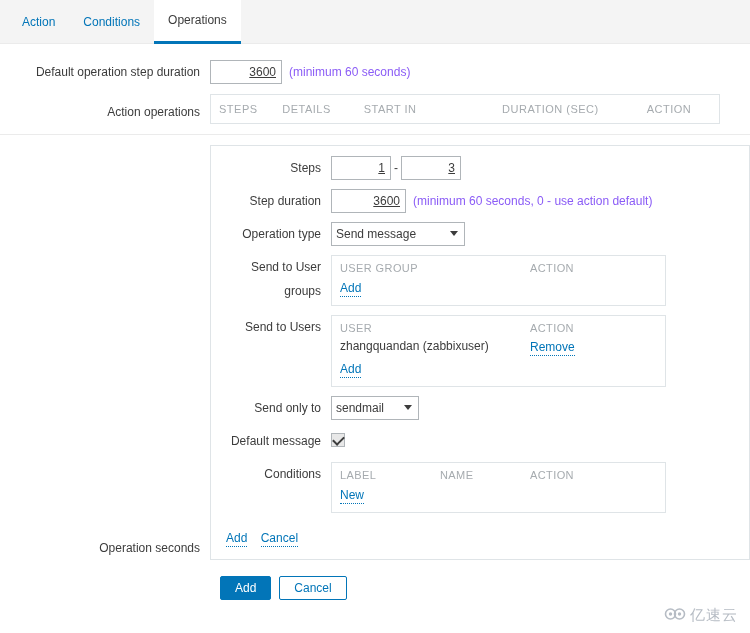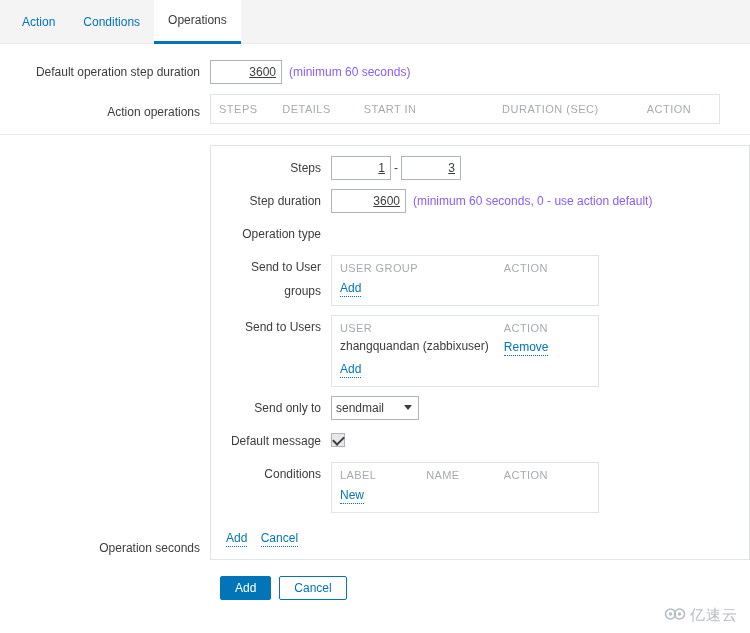--- a/index.html
+++ b/index.html
@@ -220,21 +220,21 @@
   .lnk {
     color: #0275b8;
     font-size: 12px;
     text-decoration: none;
     border-bottom: 1px dotted #0275b8;
     cursor: pointer;
     line-height: 16px;
     display: inline-block;
   }
 
-  .grpbox { width: 268px; }
+  .grpbox { width: 335px; }
   .g-col1 { width: 190px; }
   .g-col2 { width: 100px; }
 
   .chk {
     width: 14px; height: 14px;
     border: 1px solid #b0b5b9;
     background: #e8e8e8;
     box-sizing: border-box;
     display: inline-flex;
     align-items: center;
@@ -358,20 +358,28 @@
         <div class="inner-row">
           <div class="lbl-inner">Step duration</div>
           <div class="inner-field">
             <input type="text" class="num w-stepdur2" value="3600" style="">
             <span class="hint">(minimum 60 seconds, 0 - use action default)</span>
           </div>
         </div>
 
         <div class="inner-row">
           <div class="lbl-inner">Operation type</div>
+          <div class="inner-field">
+            <span class="selwrap">
+              <select class="sel w-optype">
+                <option>Send message</option>
+              </select>
+              <span class="arrow"></span>
+            </span>
+          </div>
         </div>
 
         <div class="inner-row">
           <div class="lbl-inner">Send to User groups</div>
           <div class="inner-field">
             <div class="tbl-box grpbox">
               <div class="tbl-head">
                 <span class="g-col1">USER GROUP</span>
                 <span class="g-col2">ACTION</span>
               </div>

